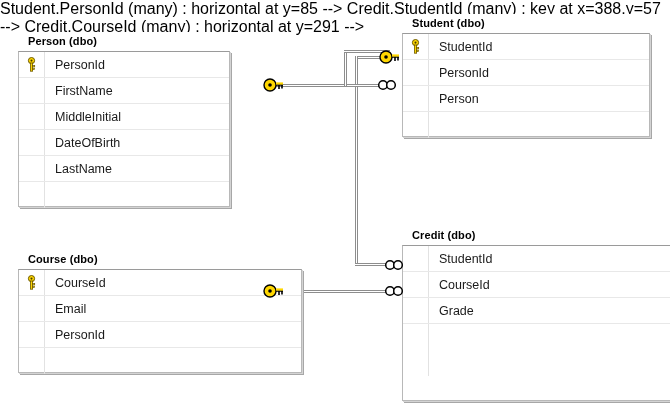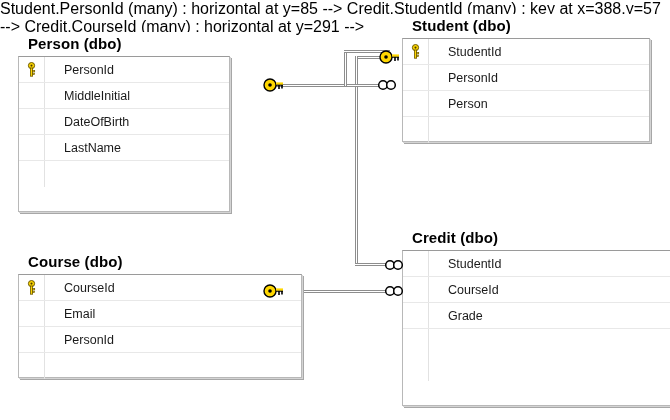--- a/index.html
+++ b/index.html
@@ -24,21 +24,21 @@
   }
 
   
   .entity {
     position: absolute;
     background: #ffffff;
     box-sizing: border-box;
     z-index: 5;
   }
   .entity-header {
-    font-size: 15px;
+    font-size: 11px;
     font-weight: bold;
     color: #000000;
     padding: 3px 0 4px 10px;
     background: #ffffff;
     letter-spacing: 0.1px;
     white-space: nowrap;
   }
   .entity-grid {
     border: 1px solid #b8b8b8;
     border-top: 1px solid #9a9a9a;
@@ -46,21 +46,20 @@
     box-sizing: border-box;
     position: relative;
     box-shadow: 1px 1px 0 0 #d4d4d4, 2px 2px 0 0 #a7a7a7;
   }
   .row {
     height: 26px;
     display: flex;
     align-items: center;
     border-bottom: 1px solid #e8e8e8;
     box-sizing: border-box;
-    gap: 9px;
   }
   .row:last-child { border-bottom: none; }
   .row-empty { border-bottom: none; }
   .gutter {
     width: 26px;
     min-width: 26px;
     height: 100%;
     border-right: 1px solid #e2e2e2;
     display: flex;
     align-items: center;
@@ -185,20 +184,24 @@
             <circle cx="5.5" cy="3.6" r="1.05" fill="#4a3c00"></circle>
             <rect x="4.4" y="6" width="2.2" height="8.2" fill="#ffd700" stroke="#6b5800" stroke-width="0.8"></rect>
             <rect x="6.6" y="8.6" width="2.1" height="1.3" fill="#ffd700" stroke="#6b5800" stroke-width="0.7"></rect>
             <rect x="6.6" y="11.2" width="1.8" height="1.3" fill="#ffd700" stroke="#6b5800" stroke-width="0.7"></rect>
           </svg>
         </div>
         <div class="col-name">PersonId</div>
       </div>
       <div class="row">
         <div class="gutter"></div>
+        <div class="col-name">FirstName</div>
+      </div>
+      <div class="row">
+        <div class="gutter"></div>
         <div class="col-name">MiddleInitial</div>
       </div>
       <div class="row">
         <div class="gutter"></div>
         <div class="col-name">DateOfBirth</div>
       </div>
       <div class="row">
         <div class="gutter"></div>
         <div class="col-name">LastName</div>
       </div>

